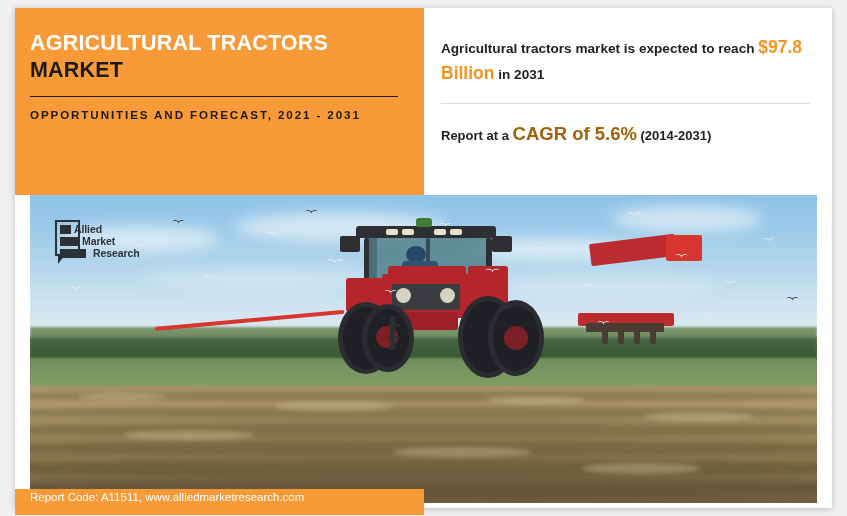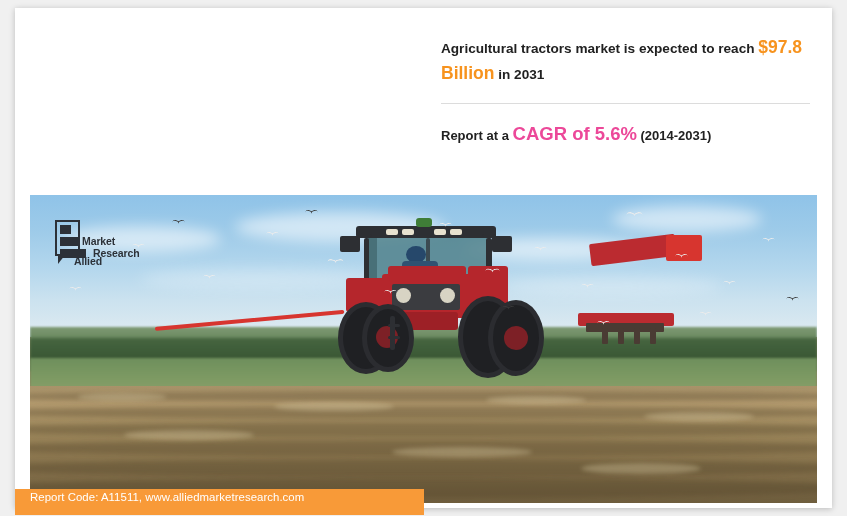--- a/index.html
+++ b/index.html
@@ -73,21 +73,21 @@
     font-weight: bold;
     color: #212121;
     line-height: 1.49;
   }
   .accent-big {
     color: #f7931e;
     font-size: 17.5px;
     font-weight: bold;
   }
   .accent-xl {
-    color: #ec4899;
+    color: #a16207;
     font-size: 18.5px;
     font-weight: bold;
   }
   #info-divider {
     margin: 17px 0 16px 0;
     height: 1px;
     background: #dcdcdc;
     width: 100%;
   }
   .info-line-2 { font-size: 13px; }
@@ -247,20 +247,26 @@
     color: #ffffff;
     white-space: nowrap;
     letter-spacing: 0.05px;
   }
 </style>
 </head>
 <body>
 
 <div id="page">
 
+  <div id="header-block">
+    <div class="title-line title-a">AGRICULTURAL TRACTORS</div>
+    <div class="title-line title-b">MARKET</div>
+    <div id="title-rule"></div>
+    <div id="subtitle">OPPORTUNITIES AND FORECAST, 2021 - 2031</div>
+  </div>
 
   <div id="info-panel">
     <div class="info-line">
       <span>Agricultural tractors market is expected to reach </span><span class="accent-big">$97.8 Billion</span><span> in 2031</span>
     </div>
 
     <div id="info-divider"></div>
 
     <div class="info-line info-line-2">
       <span>Report at a </span><span class="accent-xl">CAGR of 5.6%</span><span> (2014-2031)</span>
@@ -386,21 +392,21 @@
       <div class="bird dark" style="left:60%; top:36%;"></div>
       <div class="bird dark" style="left:96%; top:33%;"></div>
     </div>
 
     <div id="watermark">
       <div id="wm-bubble"></div>
       <div id="wm-tail"></div>
       <div class="wm-bar" style="left:5px;  top:5px;  width:11px; height:9px;"></div>
       <div class="wm-bar" style="left:5px;  top:17px; width:18px; height:9px;"></div>
       <div class="wm-bar" style="left:5px;  top:29px; width:26px; height:9px;"></div>
-      <div class="wm-word" style="left:19px; top:3px;margin-top:32px;">Allied</div>
+      <div class="wm-word" style="left:19px; top:3px;">Allied</div>
       <div class="wm-word" style="left:27px; top:15px;">Market</div>
       <div class="wm-word" style="left:38px; top:27px;">Research</div>
     </div>
 
   </div>
 
   <div id="footer-band">
     <div id="footer-text">Report Code: A11511, www.alliedmarketresearch.com</div>
   </div>
 

